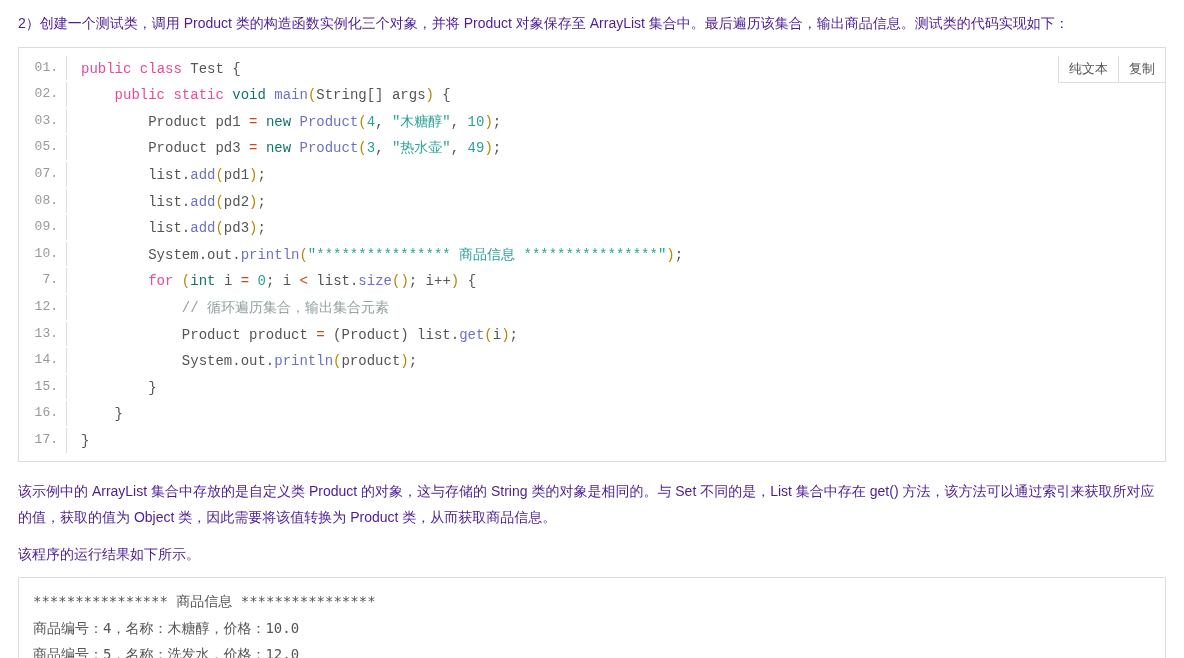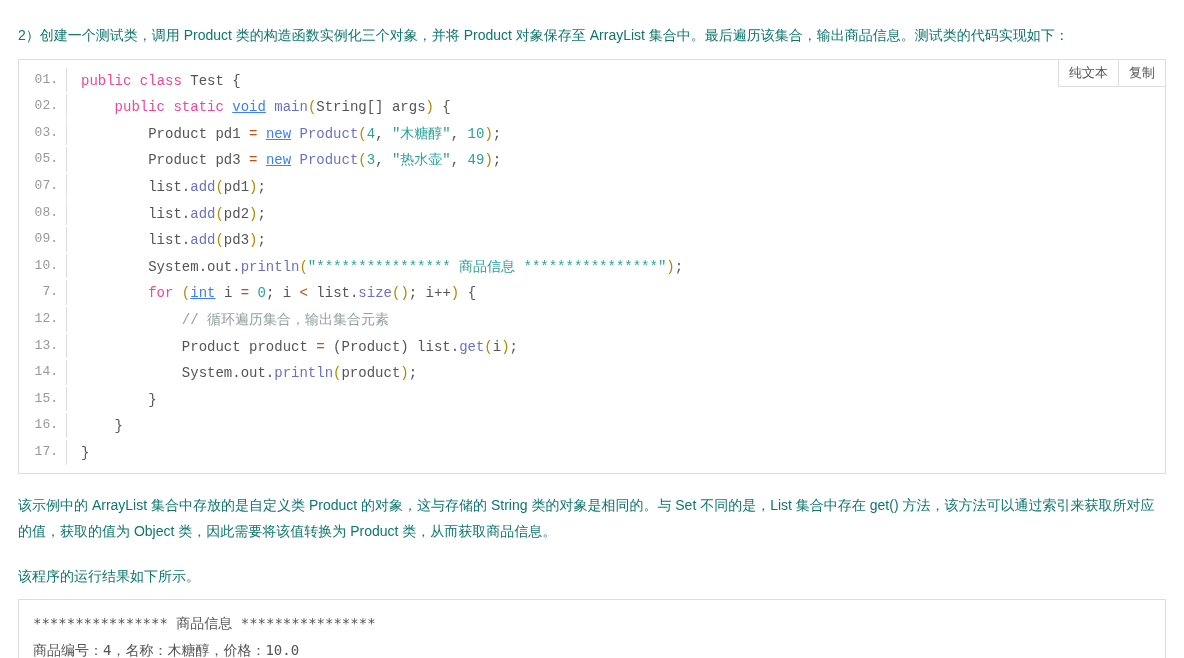--- a/index.html
+++ b/index.html
@@ -7,32 +7,32 @@
     font-family: "Microsoft YaHei", "PingFang SC", "Helvetica Neue", Arial, sans-serif;
     font-size: 14px;
     color: #333;
     background: #fff;
     padding: 4px 18px 18px 18px;
     width: 1184px;
     position: relative;
   }
   .para {
     line-height: 1.9;
-    margin: 18px 0 10px 0;
-    color: #0f766e;
+    margin: 6px 0 10px 0;
+    color: #4c1d95;
   }
   .code-box {
     border: 1px solid #ddd;
     margin: 4px 0 16px 0;
     position: relative;
     background: #fff;
   }
   .code-toolbar {
     position: absolute;
-    top: 0;
+    top: 8px;
     right: 0;
     display: flex;
     z-index: 2;
     margin-left: 31px;
   }
   .tool-btn {
     border: 1px solid #ddd;
     border-top: none;
     border-right: none;
     padding: 4px 10px;
@@ -70,21 +70,21 @@
     color: #555;
   }
   .kw   { color: #ec4899; }
   .num  { color: #2aa198; }
   .str  { color: #2aa198; }
   .ident{ color: #6c71c4; }
   .paren{ color: #b58900; }
   .cmt  { color: #93a1a1; }
   .eq   { color: #cb4b16; }
   .lt   { color: #cb4b16; }
-  .redw { color: #3b82f6; text-decoration: underline; }
+  .redw { color: #0f766e; }
   .output-box {
     border: 1px solid #ddd;
     background: #fff;
     padding: 10px 14px;
     font-family: "Microsoft YaHei", SimSun, monospace;
     font-size: 14px;
     color: #555;
     line-height: 1.9;
     white-space: pre;
     margin-top: 8px;

